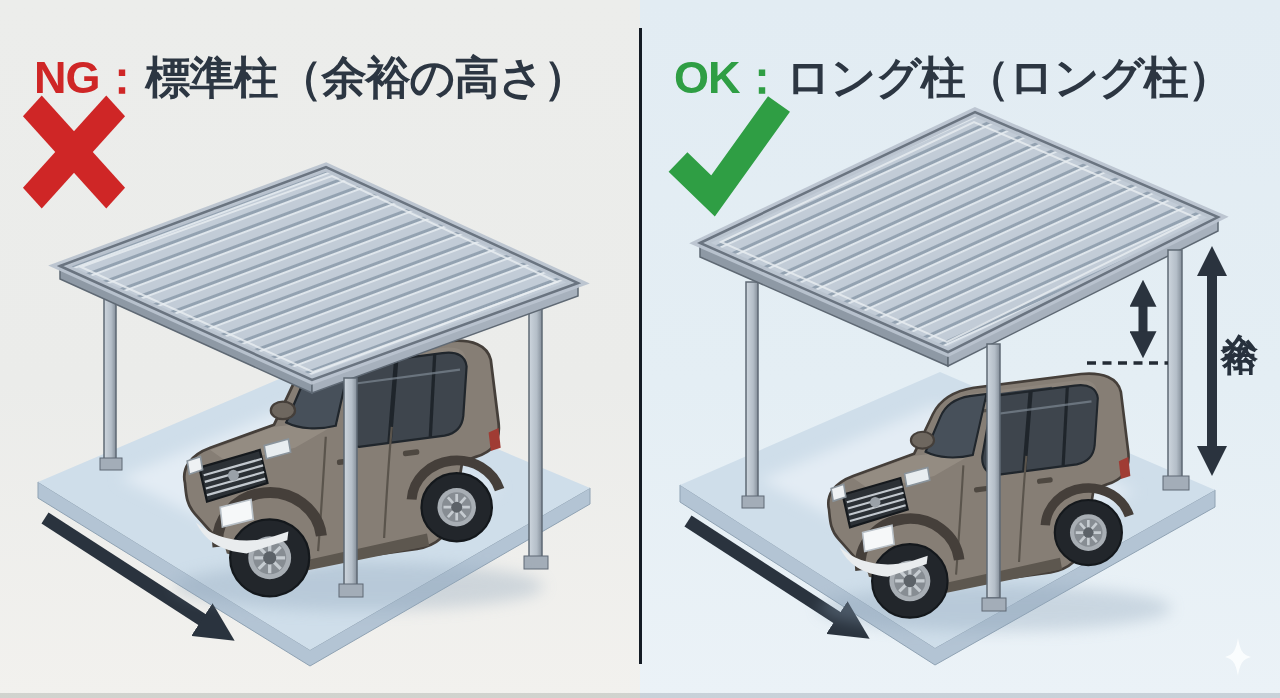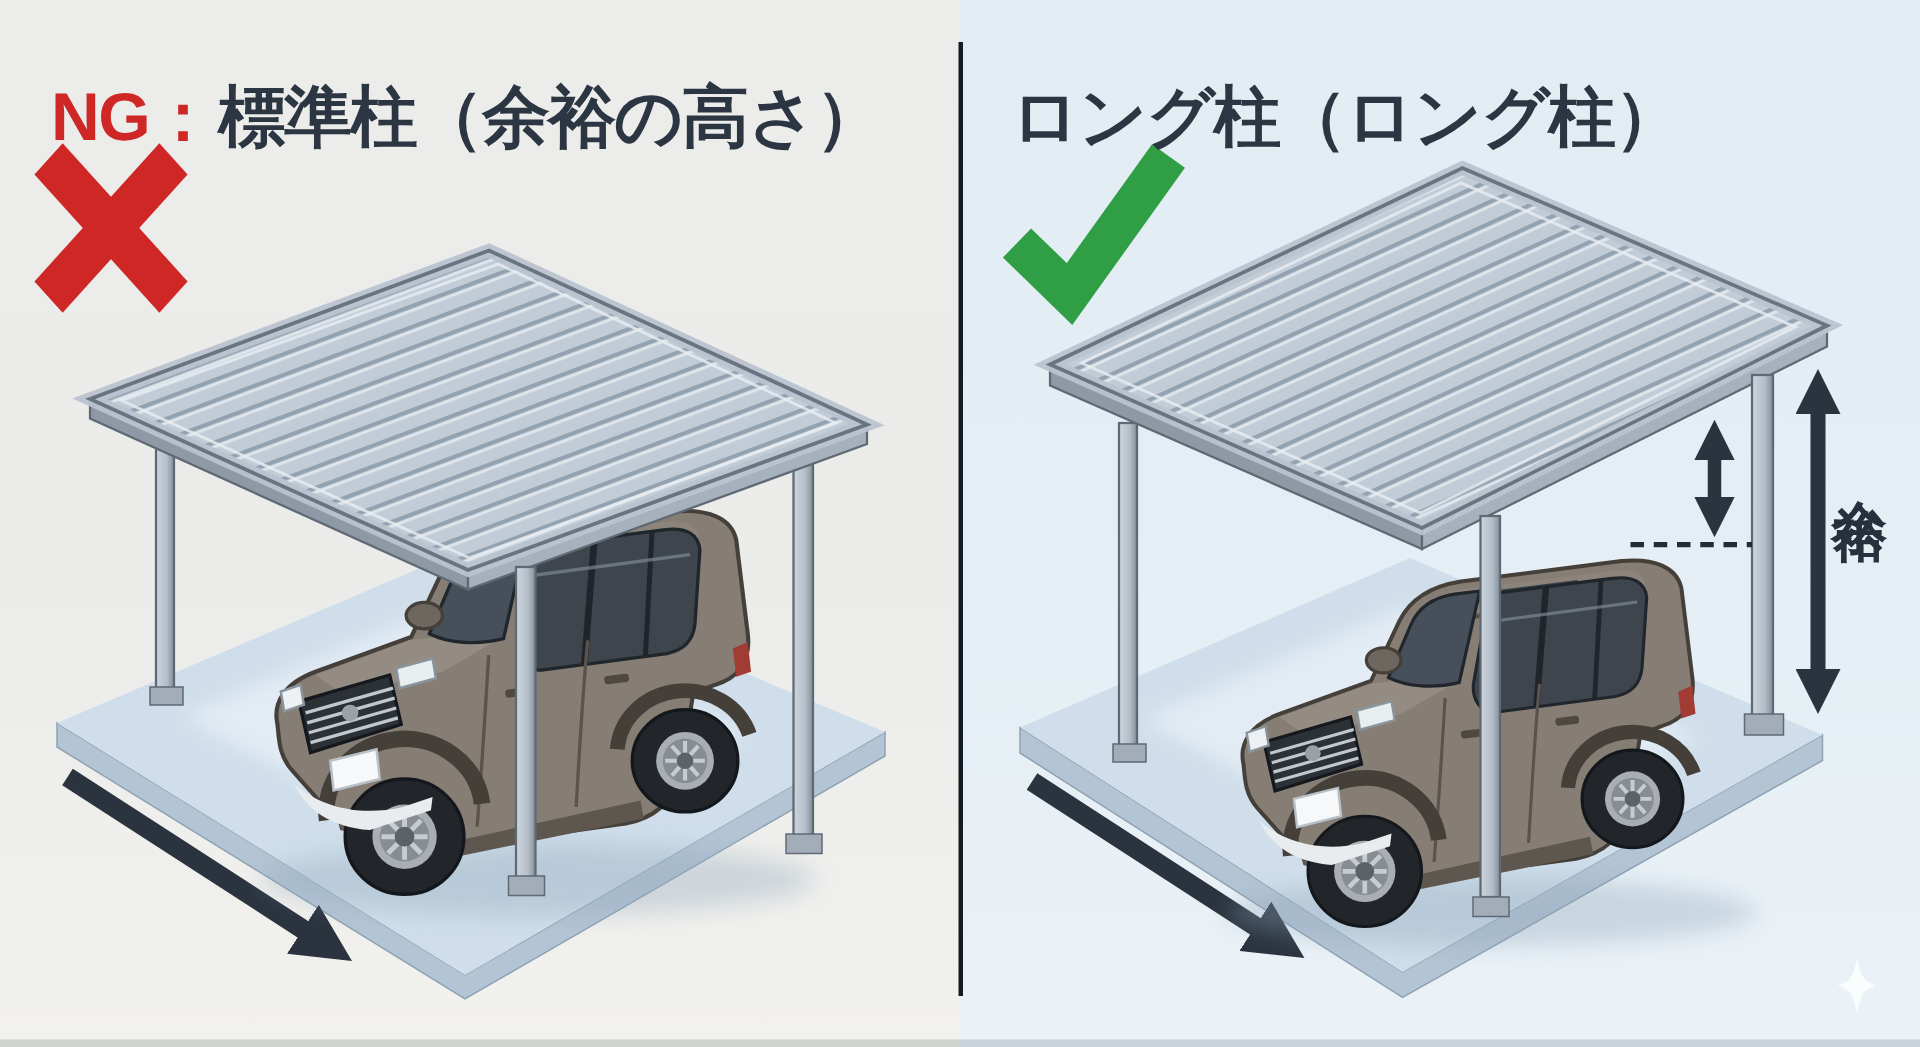--- a/index.html
+++ b/index.html
@@ -192,20 +192,21 @@
       <g>
         <line x1="1212" y1="264" x2="1212" y2="458" stroke="#2a333e" stroke-width="10" marker-start="url(#ah)" marker-end="url(#ah)"></line>
       </g>
 
       <path transform="translate(1238,657)" d="M0,-19 C2.5,-5 5,-2.5 13,0 C5,2.5 2.5,5 0,19 C-2.5,5 -5,2.5 -13,0 C-5,-2.5 -2.5,-5 0,-19 Z" fill="#fbfdfe" opacity="0.95"></path>
 
       <path d="M678,162 L713,196 L779,104" fill="none" stroke="#2f9e44" stroke-width="27" stroke-linecap="butt" stroke-linejoin="miter"></path>
     </svg>
 
     <h1 class="title">
+      <span class="prefix">OK：</span>
       <span class="rest">ロング柱（ロング柱）</span>
     </h1>
   </section>
 
   <div id="divider"></div>
   <div id="yoyu">余裕</div>
   <div id="bottom-strip"></div>
 </div>
 
 </body></html>

